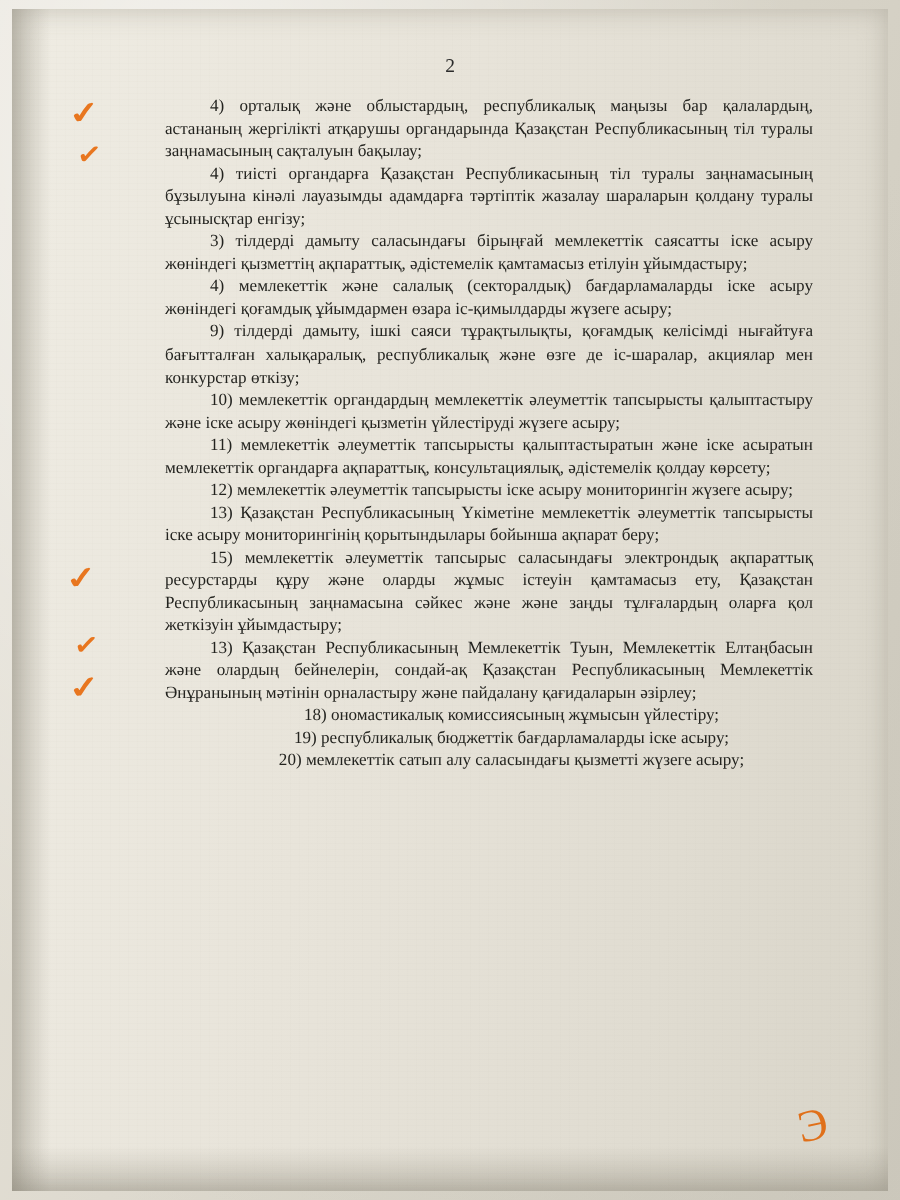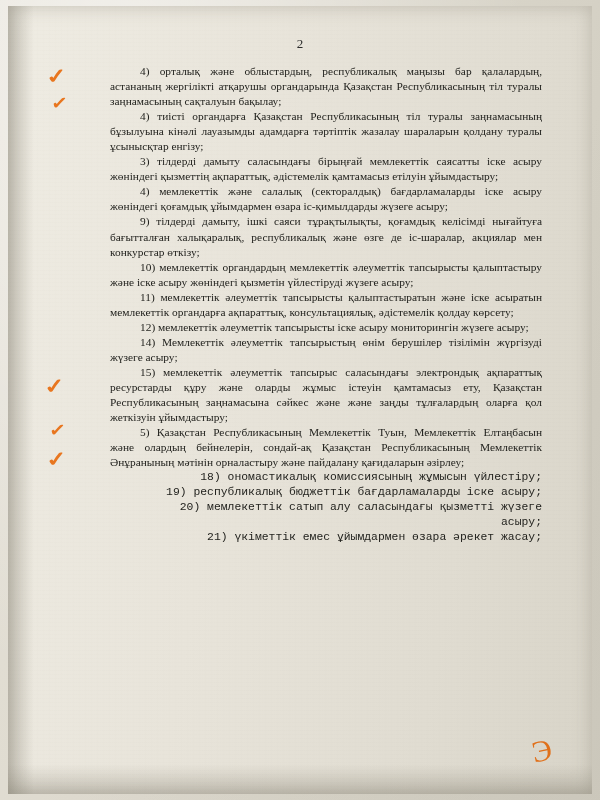--- a/index.html
+++ b/index.html
@@ -60,22 +60,21 @@
     color: #23231f;
     text-align: justify;
     text-justify: inter-word;
   }
   .para {
     margin: 0;
     text-indent: 30px;
     text-align: justify;
   }
   .nojust {
-    text-align: right;
-    font-family: Liberation Mono, monospace;
+    text-align: center;
   }
   
   .mark {
     position: absolute;
     color: #e8761f;
     font-family: "Liberation Serif", serif;
     font-weight: bold;
     pointer-events: none;
   }
   .mark.check {
@@ -130,27 +129,26 @@
 
     <div class="content">
       <p class="para">4) орталық және облыстардың, республикалық маңызы бар қалалардың, астананың жергілікті атқарушы органдарында Қазақстан Республикасының тіл туралы заңнамасының сақталуын бақылау;</p>
       <p class="para">4) тиісті органдарға Қазақстан Республикасының тіл туралы заңнамасының бұзылуына кінәлі лауазымды адамдарға тәртіптік жазалау шараларын қолдану туралы ұсынысқтар енгізу;</p>
       <p class="para">3) тілдерді дамыту саласындағы бірыңғай мемлекеттік саясатты іске асыру жөніндегі қызметтің ақпараттық, әдістемелік қамтамасыз етілуін ұйымдастыру;</p>
       <p class="para">4) мемлекеттік және салалық (секторалдық) бағдарламаларды іске асыру жөніндегі қоғамдық ұйымдармен өзара іс-қимылдарды жүзеге асыру;</p>
       <p class="para">9) тілдерді дамыту, ішкі саяси тұрақтылықты, қоғамдық келісімді нығайтуға бағытталған халықаралық, республикалық және өзге де іс-шаралар, акциялар мен конкурстар өткізу;</p>
       <p class="para">10) мемлекеттік органдардың мемлекеттік әлеуметтік тапсырысты қалыптастыру және іске асыру жөніндегі қызметін үйлестіруді жүзеге асыру;</p>
       <p class="para">11) мемлекеттік әлеуметтік тапсырысты қалыптастыратын және іске асыратын мемлекеттік органдарға ақпараттық, консультациялық, әдістемелік қолдау көрсету;</p>
       <p class="para">12) мемлекеттік әлеуметтік тапсырысты іске асыру мониторингін жүзеге асыру;</p>
-      <p class="para">14) Мемлекеттік әлеуметтік тапсырыстың өнім берушілер тізілімін жүргізуді жүзеге асыру;</p>
+      <p class="para">13) Қазақстан Республикасының Үкіметіне мемлекеттік әлеуметтік тапсырысты іске асыру мониторингінің қорытындылары бойынша ақпарат беру;</p>
       <p class="para">15) мемлекеттік әлеуметтік тапсырыс саласындағы электрондық ақпараттық ресурстарды құру және оларды жұмыс істеуін қамтамасыз ету, Қазақстан Республикасының заңнамасына сәйкес және және заңды тұлғалардың оларға қол жеткізуін ұйымдастыру;</p>
-      <p class="para">5) Қазақстан Республикасының Мемлекеттік Туын, Мемлекеттік Елтаңбасын және олардың бейнелерін, сондай-ақ Қазақстан Республикасының Мемлекеттік Әнұранының мәтінін орналастыру және пайдалану қағидаларын әзірлеу;</p>
+      <p class="para">13) Қазақстан Республикасының Мемлекеттік Туын, Мемлекеттік Елтаңбасын және олардың бейнелерін, сондай-ақ Қазақстан Республикасының Мемлекеттік Әнұранының мәтінін орналастыру және пайдалану қағидаларын әзірлеу;</p>
       <p class="para nojust">18) ономастикалық комиссиясының жұмысын үйлестіру;</p>
       <p class="para nojust">19) республикалық бюджеттік бағдарламаларды іске асыру;</p>
       <p class="para nojust">20) мемлекеттік сатып алу саласындағы қызметті жүзеге асыру;</p>
-      <p class="para nojust">21) үкіметтік емес ұйымдармен өзара әрекет жасау;</p>
     </div>
 
     <span class="mark check" style="left:40px; top:60px;">✓</span>
     <span class="mark check2" style="left:44px; top:88px;">✓</span>
     <span class="mark check" style="left:38px; top:370px;">✓</span>
     <span class="mark check2" style="left:42px; top:415px;">✓</span>
     <span class="mark check" style="left:40px; top:443px;">✓</span>
 
     <span class="corner-mark">Э</span>
   </div>

